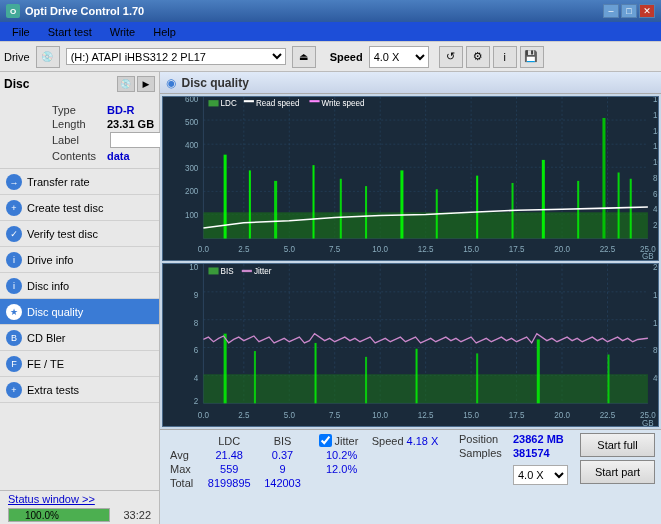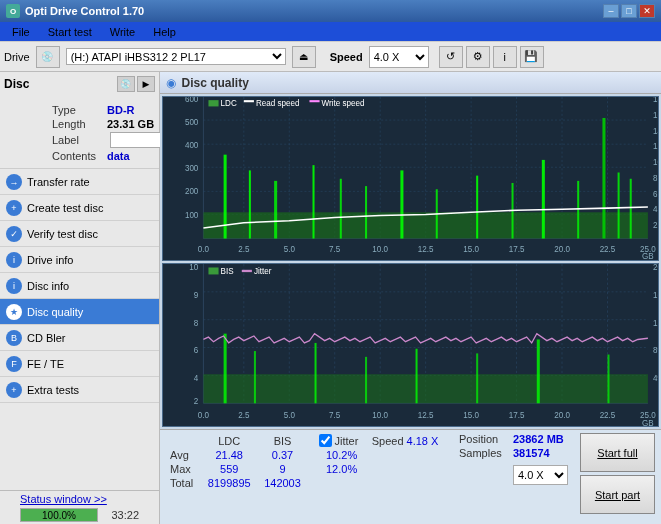--- a/index.html
+++ b/index.html
@@ -82,35 +82,35 @@
     .nav-items { display: flex; flex-direction: column; }
     .nav-item { display: flex; align-items: center; height: 26px; padding: 0 6px; cursor: pointer; font-size: 11px; gap: 5px; border-bottom: 1px solid #d0d0d0; }
     .nav-item.active { background: #3a7bd5; color: white; }
     .nav-icon { width: 16px; height: 16px; border-radius: 50%; display: flex; align-items: center; justify-content: center; font-size: 9px; flex-shrink: 0; }
     .nav-icon.blue { background: #3a7bd5; color: white; }
     .nav-icon.active-icon { background: white; color: #3a7bd5; }
 
     
     .status-bar { 
       border-top: 1px solid #bbb; 
-      padding: 2px 20px;
+      padding: 2px 8px;
       background: #e8e8e8;
     }
     .status-window-btn { 
       color: #0000cc; 
       cursor: pointer; 
       font-size: 11px; 
       text-decoration: underline; 
       display: inline-block;
       margin-bottom: 3px;
     }
     .progress-row { display: flex; align-items: center; gap: 6px; }
     .progress-bar-bg { flex: 1; height: 14px; background: #fff; border: 1px solid #aaa; position: relative; }
     .progress-bar-fill { height: 100%; background: #4caf50; }
-    .progress-text { font-size: 10px; position: absolute; width: 100%; text-align: center; top: 1px; left: 0; }
+    .progress-text { font-size: 10px; position: absolute; width: 100%; top: 1px; left: 16px; }
     .status-time { font-size: 11px; color: #333; min-width: 35px; text-align: right; }
     .status-msg { font-size: 11px; color: #333; margin-top: 1px; }
 
     
     .right-panel { flex: 1; display: flex; flex-direction: column; background: #c8d8e8; overflow: hidden; }
 
     
     .panel-header { 
       background: linear-gradient(to bottom, #e0eaf8, #c8d4e8);
       border-bottom: 1px solid #aaa;
@@ -146,26 +146,26 @@
     .stats-table td { text-align: center; padding: 1px 4px; }
     .stats-table td.label { text-align: left; color: #333; }
     .stats-blue { color: #0000dd; }
     .jitter-checkbox { width: 13px; height: 13px; cursor: pointer; }
     .right-stats { display: flex; flex-direction: column; gap: 2px; font-size: 11px; }
     .right-stat-row { display: flex; gap: 4px; align-items: center; }
     .right-stat-label { color: #333; min-width: 50px; }
     .right-stat-value { color: #0000dd; font-weight: bold; }
     .start-buttons { display: flex; flex-direction: column; gap: 3px; margin-left: 4px; }
     .start-btn { 
-      width: 75px; height: 39px; 
+      width: 75px; height: 24px; 
       background: linear-gradient(to bottom, #f0f0f0, #d8d8d8); 
       border: 1px solid #888; 
       cursor: pointer; 
       font-size: 11px;
-      display: flex; align-items: center; justify-content: center; text-decoration: underline;
+      display: flex; align-items: center; justify-content: center;
     }
     .speed-dropdown { height: 20px; font-size: 11px; border: 1px solid #aaa; background: white; width: 55px; }
   </style>
 </head>
 <body>
 
 <div class="title-bar">
   <div class="title-bar-left">
     <div class="title-icon">O</div>
     <span>Opti Drive Control 1.70</span>

